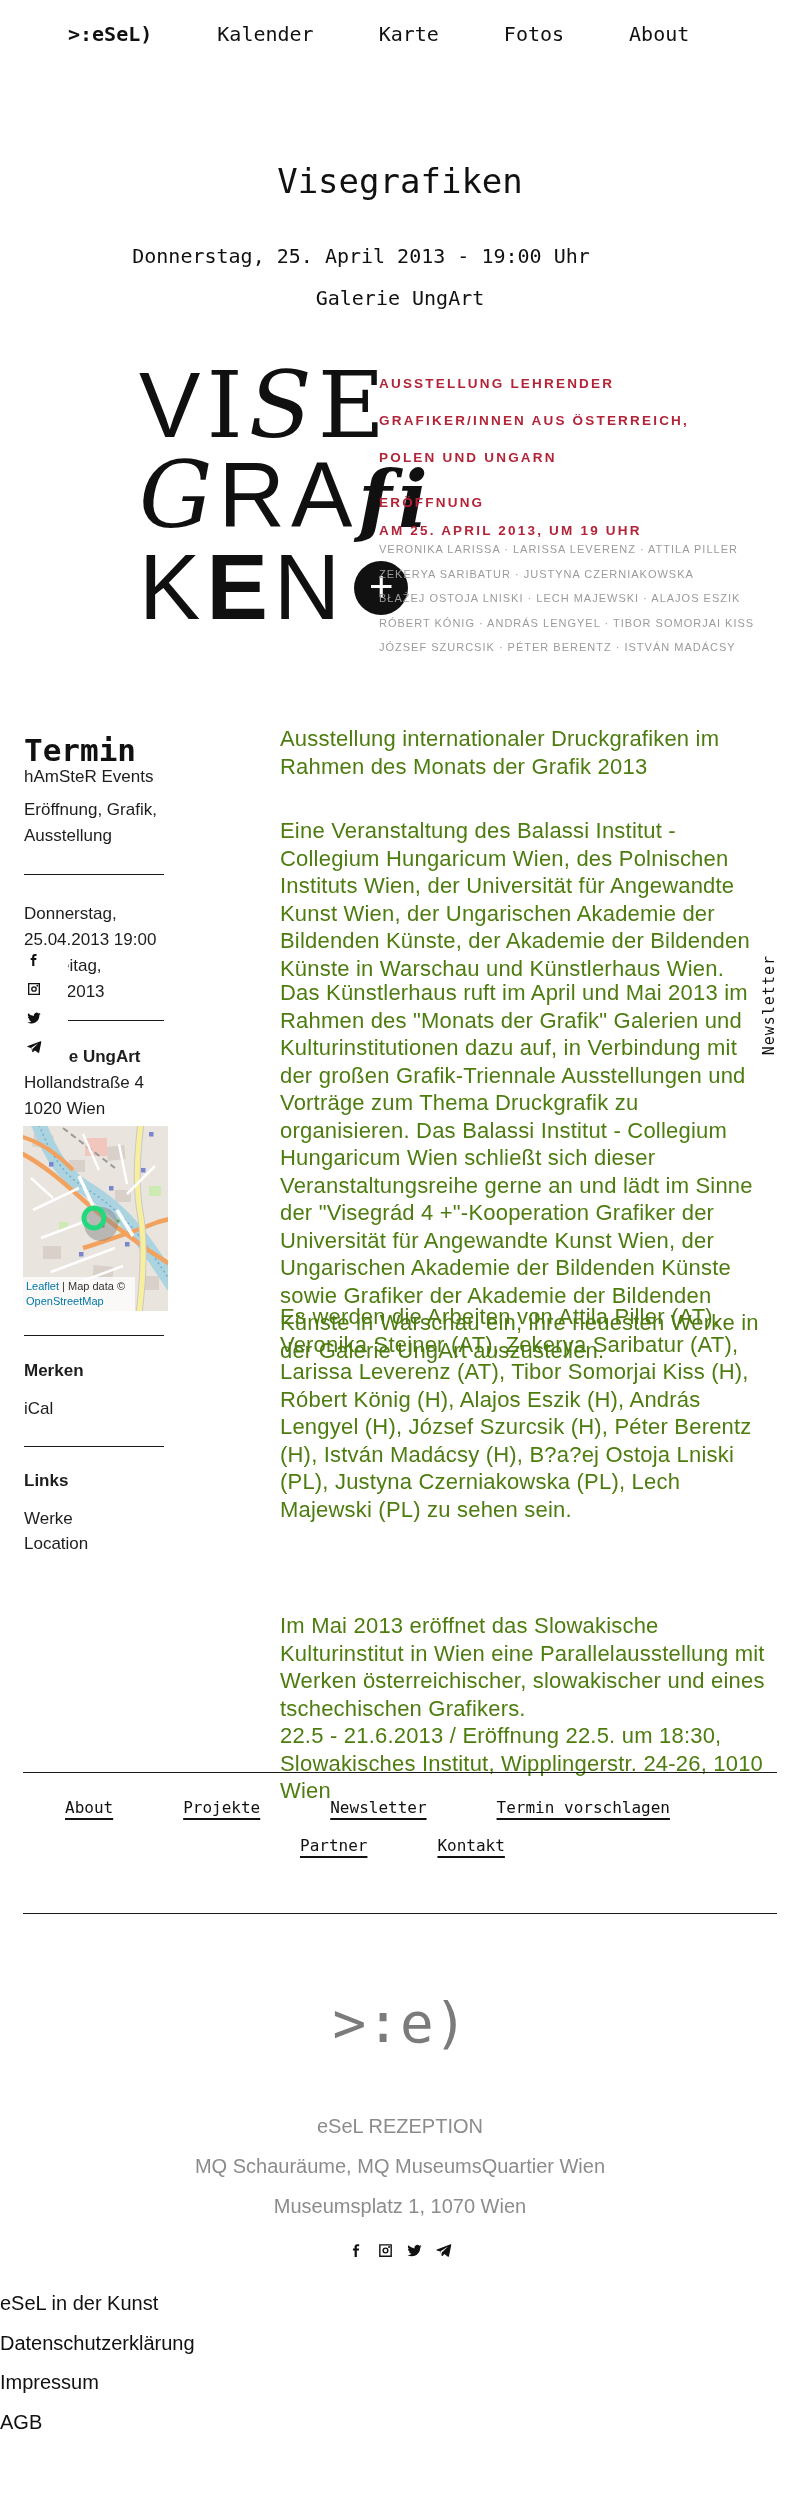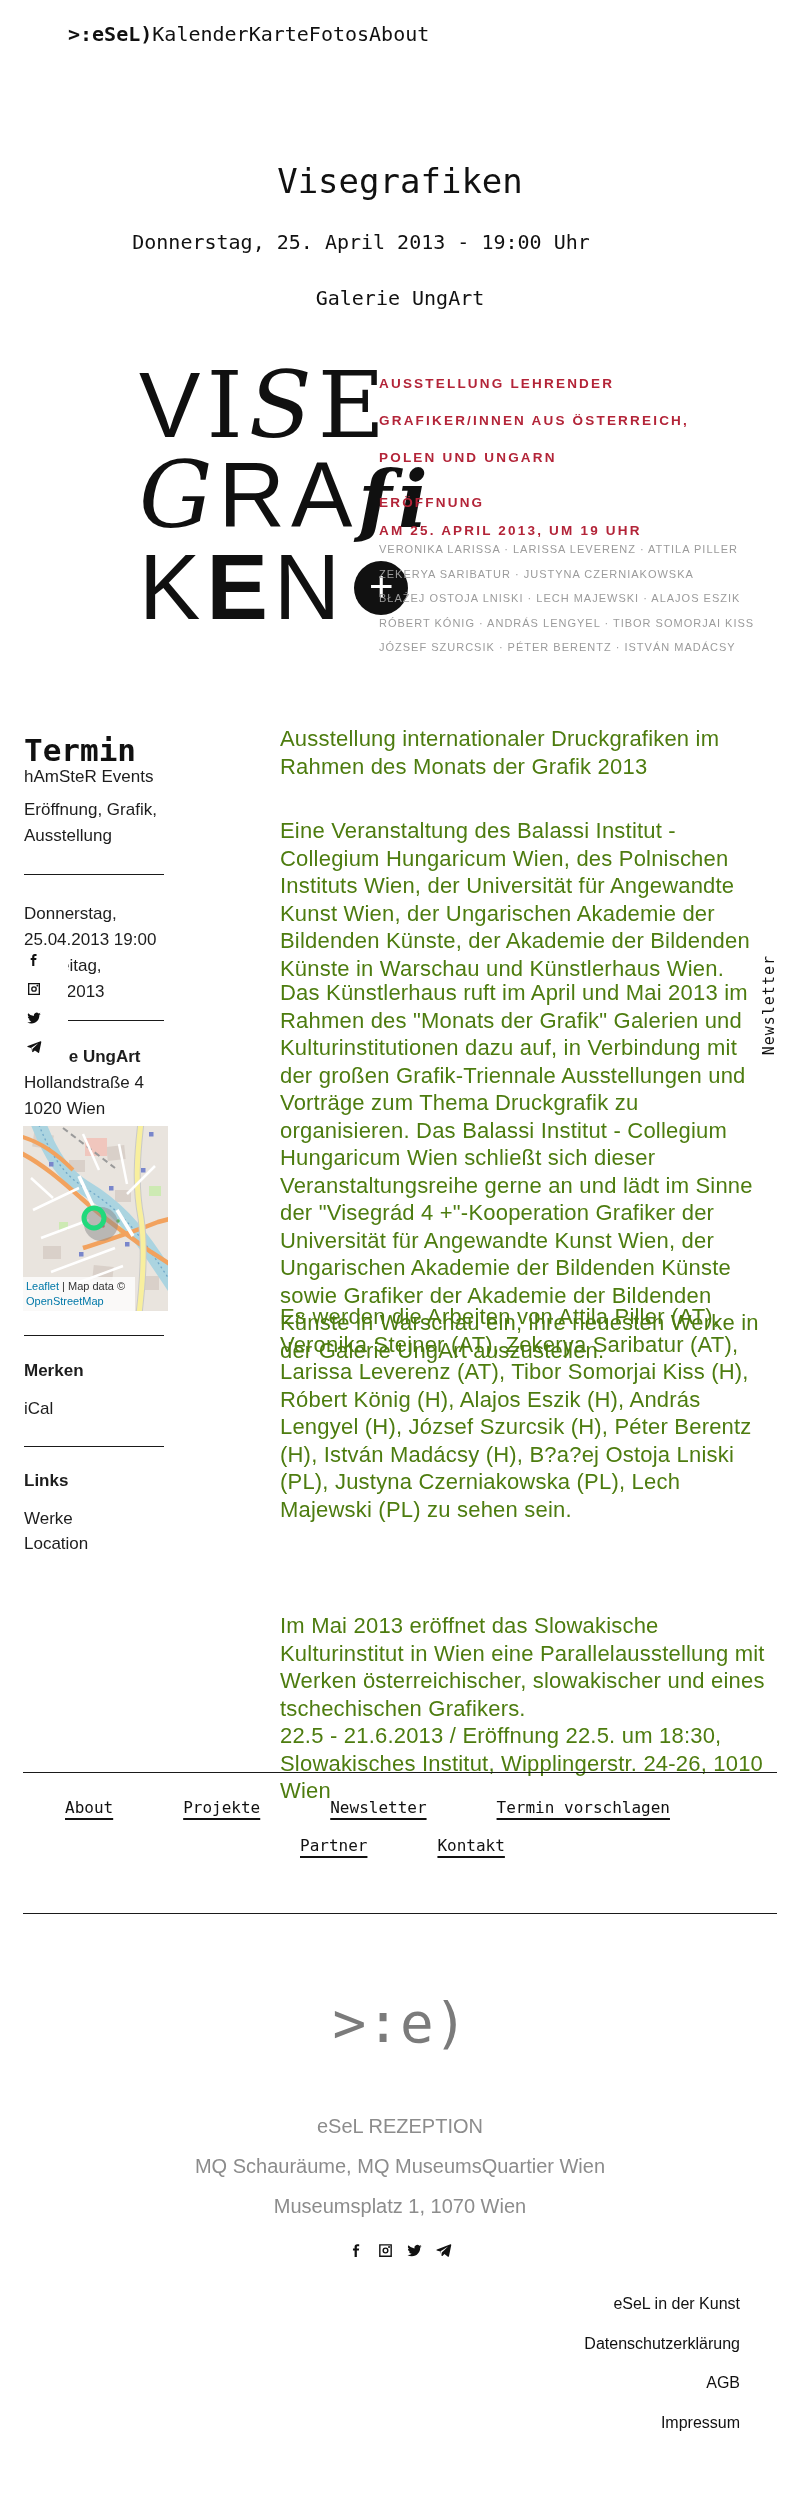--- a/index.html
+++ b/index.html
@@ -1,27 +1,27 @@
 <!DOCTYPE html>
 <html><head>
 <meta charset="utf-8">
 <style>
   html,body{margin:0;padding:0}
   body{width:800px;height:2513px;position:relative;background:#fff;
        font-family:"Liberation Sans",sans-serif;color:#1d1d1d;overflow:hidden}
   a{color:inherit;text-decoration:none;cursor:pointer}
 
   
-  .topnav{position:absolute;top:22px;left:68px;display:flex;align-items:baseline}
+  .topnav{position:absolute;top:22px;left:68px;display:flex;gap:65px;align-items:baseline}
   .topnav .logo{font-family:"DejaVu Sans Mono",monospace;font-size:20px;font-weight:bold;color:#111}
   .topnav .nav-link{font-family:"DejaVu Sans Mono",monospace;font-size:20px;color:#111}
 
   .page-title{position:absolute;top:138px;left:0;width:800px;text-align:center;
               font-family:"DejaVu Sans Mono",monospace;font-size:34px;font-weight:400;color:#111}
-  .event-date{position:absolute;top:230px;left:0;width:722px;text-align:center;
+  .event-date{position:absolute;top:244px;left:0;width:722px;text-align:center;
               font-family:"DejaVu Sans Mono",monospace;font-size:20px;color:#111}
   .event-venue{position:absolute;top:286px;left:0;width:800px;text-align:center;
                font-family:"DejaVu Sans Mono",monospace;font-size:20px;color:#111}
 
   
   .poster{position:absolute;top:345px;left:0;width:800px;height:320px}
   .wm{position:absolute;left:139px;line-height:.92;font-size:92px;color:#101010;letter-spacing:6px;white-space:nowrap}
   .wm1{top:18px}.wm2{top:108px}.wm3{top:200px}
   .l-sans{font-family:"Liberation Sans",sans-serif;font-weight:400}
   .l-serif{font-family:"DejaVu Serif",serif}
@@ -73,22 +73,22 @@
   .fnav a{text-decoration:underline;text-underline-offset:5px;text-decoration-thickness:1.5px;color:#111}
 
   
   .footer-logo{position:absolute;top:1990px;left:0;width:800px;text-align:center;
                font-family:"DejaVu Sans Mono",monospace;font-size:56px;color:#7b7b7b}
   .footer-gray{position:absolute;top:2106px;left:0;width:800px;text-align:center;
                font-size:20px;line-height:40px;color:#8c8c8c}
   .footer-social{position:absolute;top:2242px;left:0;width:800px;display:flex;gap:12px;
                  justify-content:center}
   .footer-social svg{width:17px;height:17px;fill:#111}
-  .footer-links{position:absolute;top:2284px;left:0;width:740px;text-align:right;
-                font-size:16px;line-height:39.5px;color:#111}
+  .footer-links{position:absolute;top:2284px;left:0;width:740px;text-align:left;
+                font-size:20px;line-height:39.5px;color:#111}
   .footer-links a{display:block}
 </style>
 </head>
 <body>
 
 <nav class="topnav">
   <a class="logo">&gt;:eSeL)</a>
   <a class="nav-link">Kalender</a>
   <a class="nav-link">Karte</a>
   <a class="nav-link">Fotos</a>
@@ -242,15 +242,15 @@
   <span><svg viewBox="0 0 24 24">
         <path d="M22 5.9c-.7.3-1.5.6-2.3.7.8-.5 1.5-1.3 1.8-2.3-.8.5-1.7.8-2.6 1a4.1 4.1 0 0 0-7 3.7A11.6 11.6 0 0 1 3.4 4.7a4.1 4.1 0 0 0 1.3 5.5c-.7 0-1.3-.2-1.9-.5v.1c0 2 1.4 3.6 3.3 4-.6.2-1.2.2-1.9.1.5 1.6 2 2.8 3.8 2.8A8.3 8.3 0 0 1 2 18.4a11.6 11.6 0 0 0 6.3 1.8c7.5 0 11.7-6.3 11.7-11.7v-.5c.8-.6 1.5-1.3 2-2.1z"></path>
       </svg></span>
   <span><svg viewBox="0 0 24 24">
         <path d="M21.9 3.2 2.7 10.6c-.9.4-.9 1.2-.2 1.4l4.9 1.5 1.9 5.8c.2.6.9.7 1.3.3l2.7-2.5 5 3.7c.6.3 1.2.1 1.4-.7l3.2-15.4c.2-1-.4-1.4-1-1.5zM7.9 13l10.6-6.6L9.6 14.9l-.4 4-1.3-5.9z"></path>
       </svg></span>
 </div>
 <div class="footer-links">
   <a>eSeL in der Kunst</a>
   <a>Datenschutzerklärung</a>
+  <a>Impressum</a>
   <a>AGB</a>
-  <a>Impressum</a>
 </div>
 
 </body></html>

